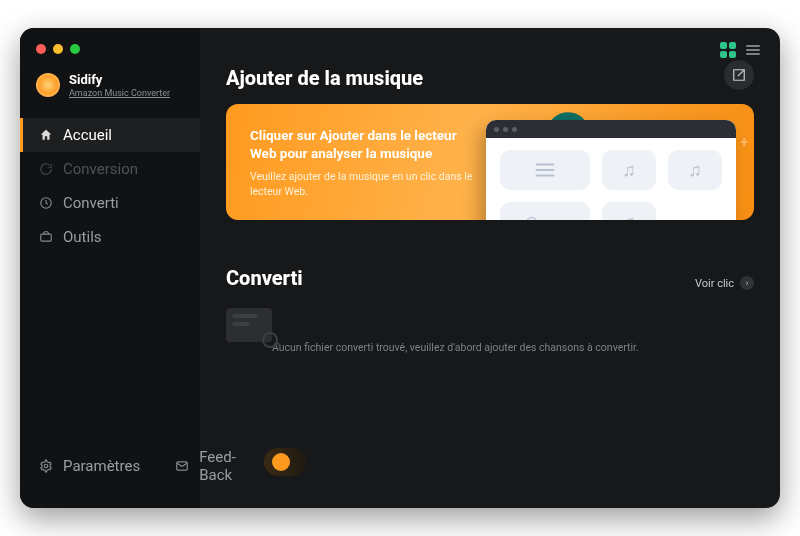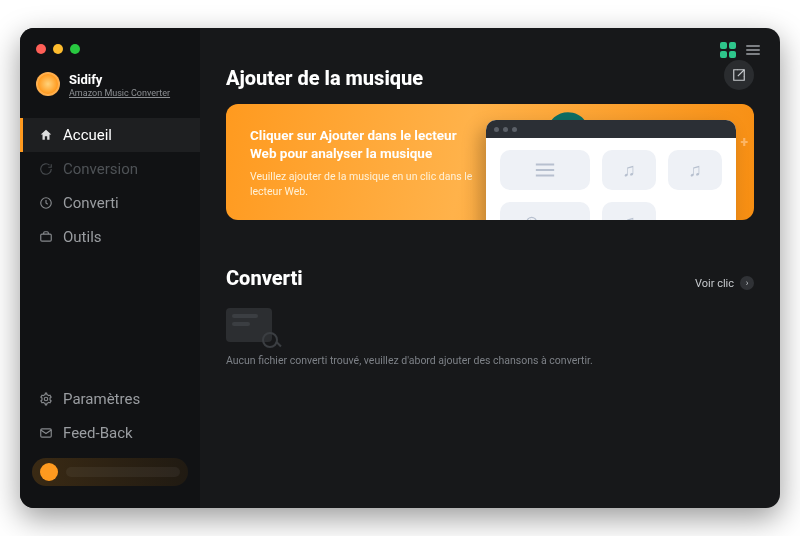--- a/index.html
+++ b/index.html
@@ -2,31 +2,31 @@
 <html><head>
 <meta charset="utf-8">
 <style>
   * { box-sizing: border-box; margin: 0; padding: 0; }
   body { background:#fff; font-family: -apple-system, BlinkMacSystemFont, "Segoe UI", Roboto, Arial, sans-serif; display:flex; align-items:center; justify-content:center; height:536px; width:800px; }
   .window { width:760px; height:480px; background:#17181A; border-radius:14px; overflow:hidden; display:flex; box-shadow:0 10px 30px rgba(0,0,0,.4); position:relative; }
   .sidebar { width:180px; background:#111214; display:flex; flex-direction:column; padding:12px 0 10px 0; }
   .traffic { display:flex; gap:7px; padding:0 0 0 16px; height:18px; align-items:center;}
   .dot { width:10px; height:10px; border-radius:50%; }
   .red{background:#FF5F57;} .yellow{background:#FEBC2E;} .green{background:#28C840;}
-  .brand { display:flex; gap:9px; padding:14px 16px 14px 16px;}
+  .brand { display:flex; align-items:center; gap:9px; padding:14px 16px 14px 16px;}
   .brand-logo { width:24px; height:24px; border-radius:50%; background:radial-gradient(circle,#FFD27A 0%, #FF9A1F 70%); border:2px solid #fff3; }
   .brand-text .name{ color:#fff; font-weight:700; font-size:13px;}
   .brand-text .sub { color:#8c8f93; font-size:9px; margin-top:1px;text-decoration:underline;}
   .nav { margin-top:6px; display:flex; flex-direction:column;}
   .nav-item { display:flex; align-items:center; gap:10px; padding:8px 16px; color:#9a9da1; font-size:15px; cursor:pointer; border-left:3px solid transparent;}
   .nav-item.active { color:#fff; background:#1e1f21; border-left:3px solid #FF9A1F;}
   .nav-item .icon{ width:14px; height:14px; display:flex; align-items:center; justify-content:center; opacity:.85;}
   .nav-item.disabled{ color:#4e5256; }
   .spacer{flex:1;}
-  .bottom-nav{ display:flex; flex-direction:column; padding-bottom:6px;}
+  .bottom-nav{ display:flex; flex-direction:row; padding-bottom:6px;}
   .account-pill{ margin:8px 12px 6px 12px; height:28px; border-radius:14px; background:linear-gradient(90deg,#3a2a14 0%, #201a12 100%); display:flex; align-items:center; gap:8px; padding:0 8px;}
   .account-avatar{ width:18px; height:18px; border-radius:50%; background:#FF9A1F;}
   .account-blur{ flex:1; height:10px; border-radius:5px; background:rgba(255,255,255,.05);}
   .main{ flex:1; position:relative; padding:18px 26px 18px 26px; color:#fff; overflow:hidden;}
   .topright{ position:absolute; top:14px; right:20px; display:flex; gap:10px; align-items:center;}
   .grid-icon{ width:16px; height:16px; display:grid; grid-template-columns:1fr 1fr; grid-template-rows:1fr 1fr; gap:2px;}
   .grid-icon span{ background:#2ec58b; border-radius:2px;}
   .menu-icon{ width:14px; height:10px; display:flex; flex-direction:column; justify-content:space-between;}
   .menu-icon span{ height:2px; background:#7d8084; border-radius:1px;}
   h1.section{ font-size:20px; font-weight:800; margin:20px 0 0 0;}
@@ -41,21 +41,21 @@
   .mock-body{ padding:12px 14px; display:grid; grid-template-columns: 90px 1fr 1fr; grid-template-rows: 1fr 1fr; gap:12px;}
   .pill{ background:#eef1f6; border-radius:10px; display:flex; align-items:center; justify-content:center; color:#b7c0cf; font-size:18px;}
   .pill.long{ grid-column:1; height:40px;}
   .plus-btn{ position:absolute; right:22px; bottom:10px; width:34px; height:34px; border-radius:50%; background:#FF7A00; display:flex; align-items:center; justify-content:center; color:#fff; font-size:20px; font-weight:700; box-shadow:0 4px 8px rgba(0,0,0,.25);}
   .cursor{ position:absolute; right:6px; bottom:-2px; font-size:16px; color:#222; transform:rotate(-10deg);}
   .orange-plus{ position:absolute; right:6px; top:30px; color:#ffb764; font-size:14px; font-weight:900;}
   .character{ position:absolute; left:280px; bottom:-6px; width:120px; }
   .section2{ margin-top:26px;}
   .voir{ color:#c6c9cd; font-size:11px; display:flex; align-items:center; gap:6px; cursor:pointer;}
   .voir .chev{ width:14px; height:14px; border-radius:50%; background:#303236; display:flex; align-items:center; justify-content:center; font-size:9px;}
-  .empty{ margin-top:18px; display:flex; flex-direction:column; align-items:flex-start; color:#7d8187; font-size:10.5px;}
+  .empty{ margin-top:18px; display:flex; align-items:flex-end; color:#7d8187; font-size:10.5px;}
   .empty-illus{ width:46px; height:34px; background:#2c2e31; border-radius:4px; position:relative; margin-bottom:12px;}
   .empty-illus::before{ content:""; position:absolute; left:6px; top:6px; width:26px; height:4px; background:#3b3e42; border-radius:2px;}
   .empty-illus::after{ content:""; position:absolute; left:6px; top:14px; width:18px; height:4px; background:#3b3e42; border-radius:2px;}
   .mag{ position:absolute; right:-6px; bottom:-6px; width:16px; height:16px; border:2px solid #3b3e42; border-radius:50%;}
   .mag::after{ content:""; position:absolute; width:7px; height:2px; background:#3b3e42; right:-6px; bottom:1px; transform:rotate(45deg);}
   svg{display:block;}
 </style>
 </head>
 <body>
 

